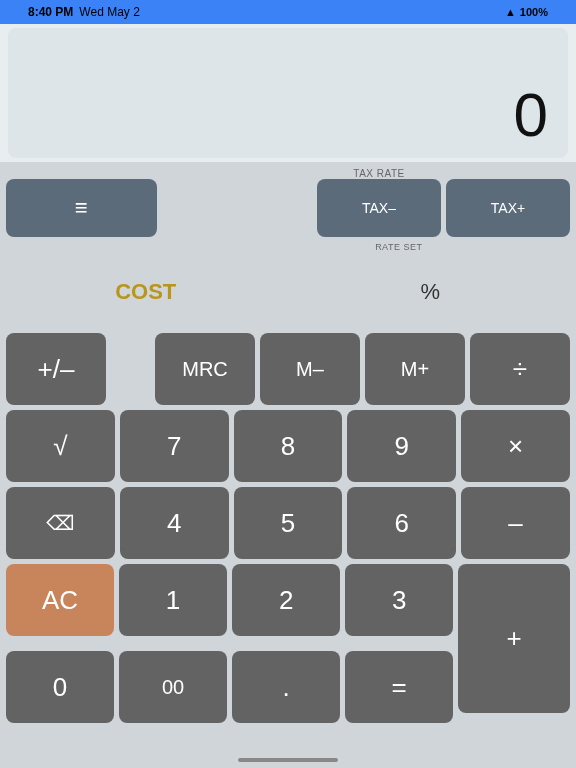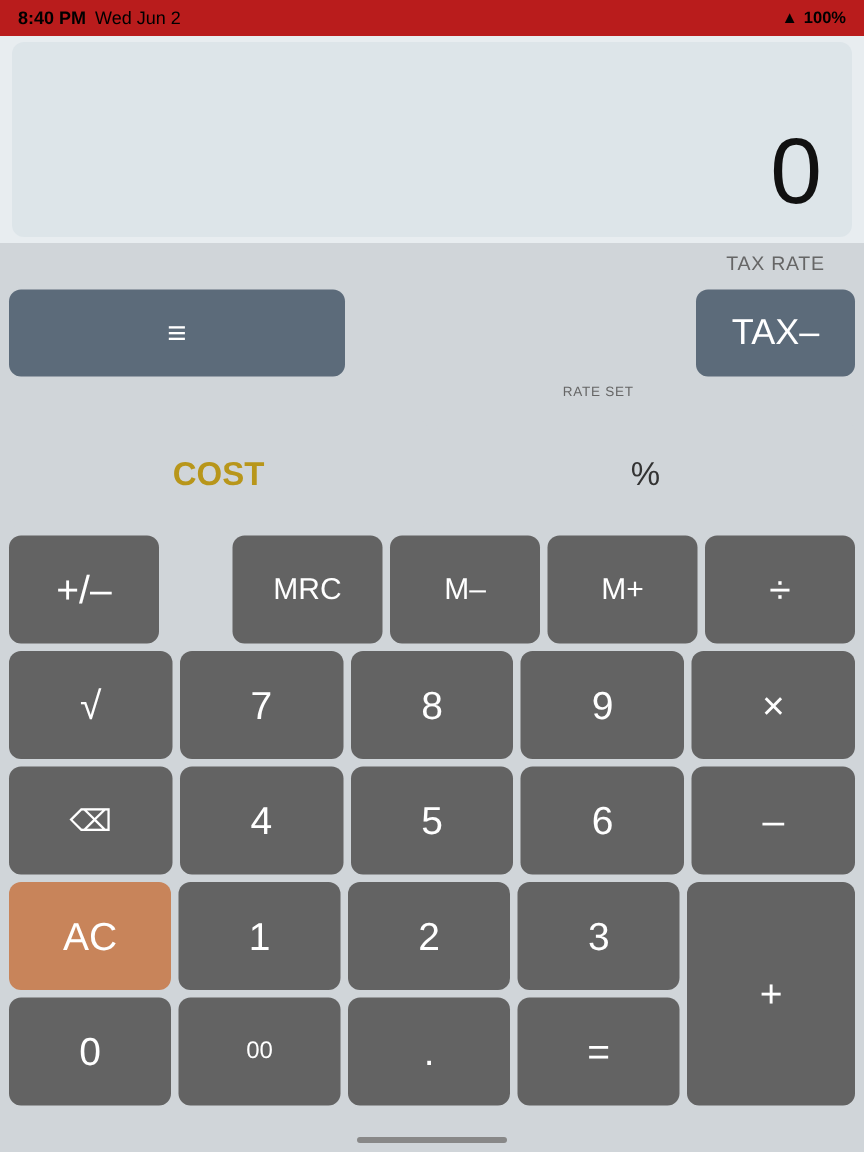--- a/index.html
+++ b/index.html
@@ -14,25 +14,25 @@
       background: #e8edf0;
       font-family: -apple-system, 'Helvetica Neue', Arial, sans-serif;
       overflow: hidden;
       display: flex;
       flex-direction: column;
     }
 
     
     #status-bar {
       height: 24px;
-      background: #b91c1c;
+      background: #3b82f6;
       display: flex;
       align-items: center;
       justify-content: space-between;
-      padding: 0 12px;
+      padding: 0 28px;
       font-size: 12px;
       font-weight: 600;
     }
 
     #status-icons {
       display: flex;
       align-items: center;
       gap: 4px;
       font-size: 11px;
     }
@@ -134,39 +134,39 @@
       outline: none;
     }
 
     #tax-minus-group, #tax-plus-group {
       display: flex;
       flex-direction: column;
       align-items: center;
     }
 
     #tax-minus-btn, #tax-plus-btn {
-      width: 106px;
+      width: 124px;
       height: 58px;
       border-radius: 8px;
       border: none;
       cursor: pointer;
       background: #5c6b7a;
       color: #ffffff;
-      font-size: 24px;
+      font-size: 14px;
       font-weight: 500;
       display: flex;
       align-items: center;
       justify-content: center;
       outline: none;
     }
 
     #tax-rate-label-text {
-      font-size: 13px;
+      font-size: 10px;
       color: #666;
-      margin-bottom: 10px;
+      margin-bottom: 0;
       letter-spacing: 0.5px;
     }
 
     #tax-plus-spacer {
       height: 11px;
     }
 
     
     #plus-btn {
       height: 149px;
@@ -187,21 +187,21 @@
       background: #888;
       border-radius: 2px;
     }
   </style>
 </head>
 <body>
 
 <div id="status-bar">
   <div style="display:flex;gap:6px;align-items:center;">
     <span>8:40 PM</span>
-    <span style="font-weight:400;">Wed Jun 2</span>
+    <span style="font-weight:400;">Wed May 2</span>
   </div>
   <div id="status-icons">
     <span>▲</span>
     <span>100%</span>
   </div>
 </div>
 
 <div id="display">
   <span id="display-value">0</span>
 </div>
@@ -210,24 +210,28 @@
 
   <div id="row-top">
     <button id="menu-btn">≡</button>
     <div style="flex:1;"></div>
 
     <div id="tax-minus-group">
       <div id="tax-rate-label-text">TAX RATE</div>
       <button id="tax-minus-btn">TAX–</button>
     </div>
 
+    <div id="tax-plus-group">
+      <div id="tax-plus-spacer"></div>
+      <button id="tax-plus-btn">TAX+</button>
+    </div>
   </div>
 
   <div>
-    <div style="display:flex;gap:5px;margin-bottom:14px;">
+    <div style="display:flex;gap:5px;margin-bottom:4px;">
       <div style="flex:3;"></div>
       <div style="flex:1;display:flex;align-items:center;justify-content:center;">
         <span style="font-size:9px;color:#666;letter-spacing:0.5px;">RATE SET</span>
       </div>
       <div style="flex:1;"></div>
     </div>
     <div class="btn-row">
       <button class="btn btn-yellow">COST</button>
       <button class="btn btn-plain">%</button>
     </div>
@@ -253,32 +257,32 @@
     <button class="btn btn-dark">
       <span style="font-size:20px;">⌫</span>
     </button>
     <button class="btn btn-dark">4</button>
     <button class="btn btn-dark">5</button>
     <button class="btn btn-dark">6</button>
     <button class="btn btn-dark">–</button>
   </div>
 
   <div style="display:flex;gap:5px;">
-    <div style="flex:4;display:flex;flex-direction:column;gap:5px;">
+    <div style="flex:4;display:flex;flex-direction:column;gap:15px;">
 
       <div class="btn-row">
         <button class="btn btn-orange">AC</button>
         <button class="btn btn-dark">1</button>
         <button class="btn btn-dark">2</button>
         <button class="btn btn-dark">3</button>
       </div>
 
       <div class="btn-row">
         <button class="btn btn-dark">0</button>
-        <button class="btn btn-dark" style="font-size:16px;">00</button>
+        <button class="btn btn-dark" style="font-size:20px;">00</button>
         <button class="btn btn-dark">.</button>
         <button class="btn btn-dark">=</button>
       </div>
     </div>
 
     <button id="plus-btn" class="btn btn-dark" style="flex:1;">+</button>
   </div>
 
 </div>
 

